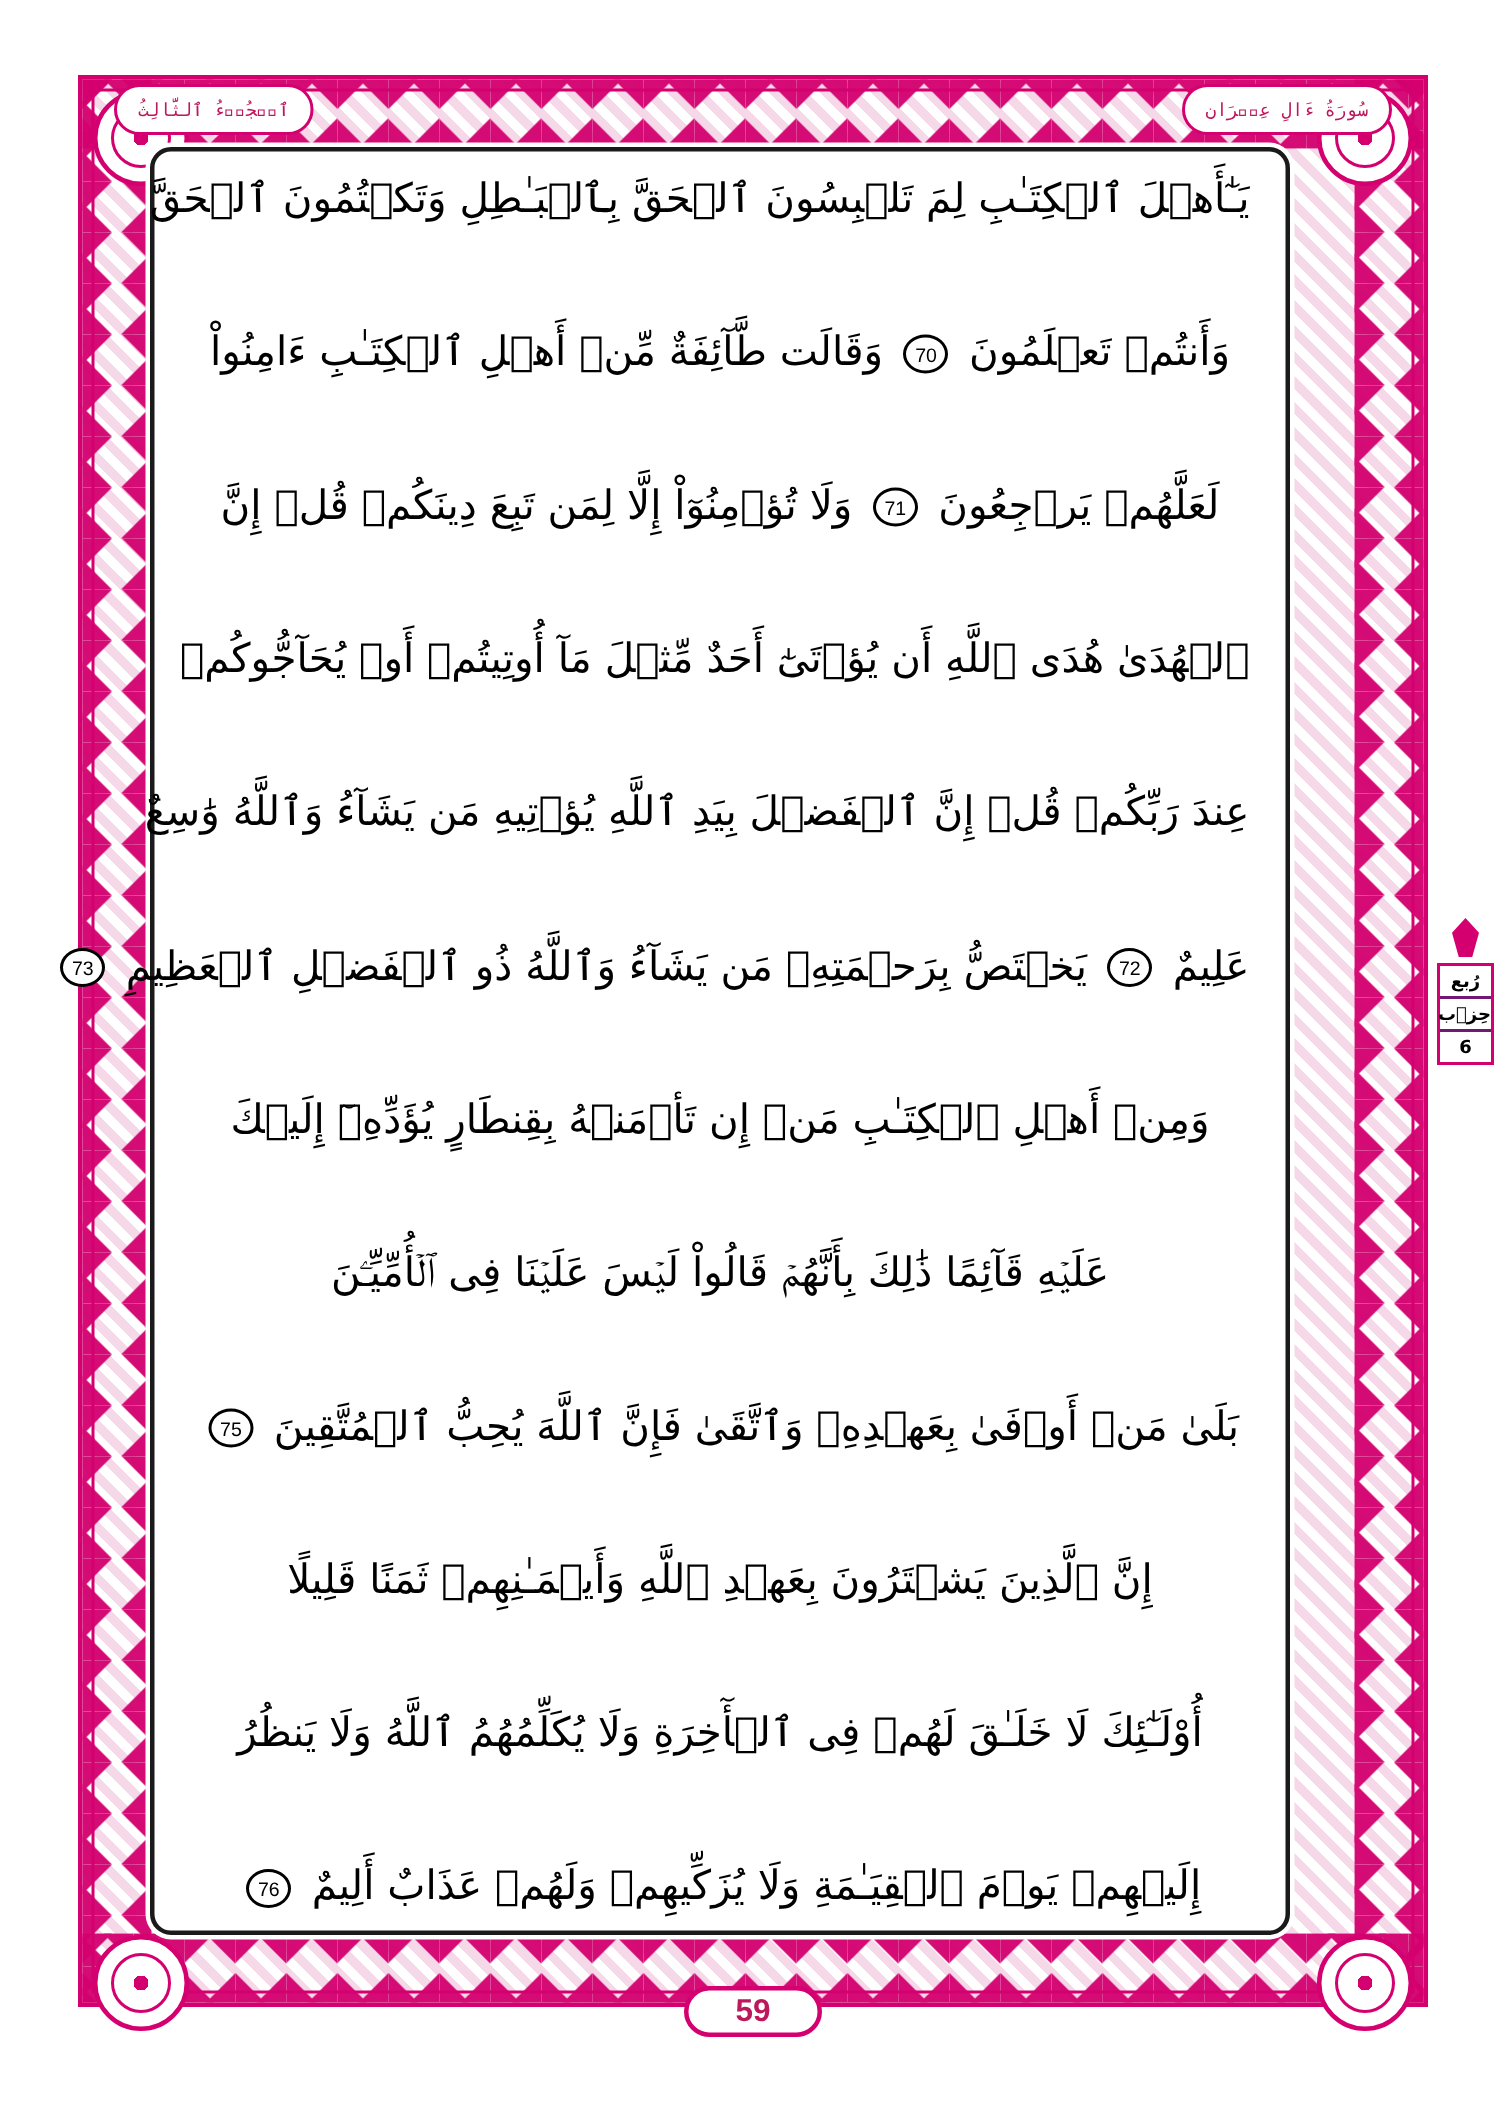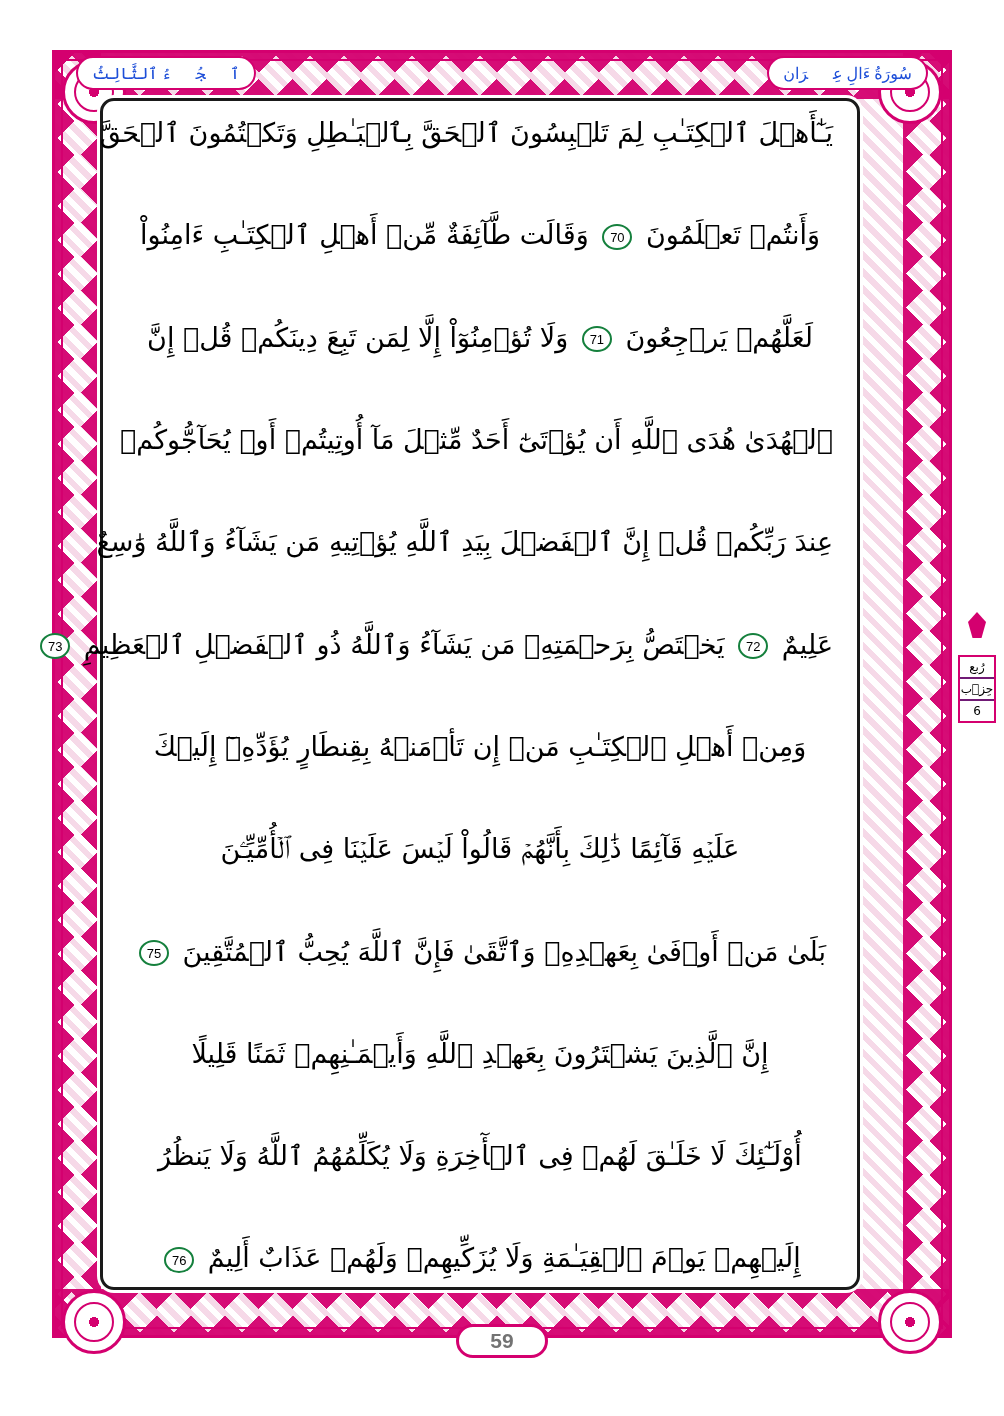--- a/index.html
+++ b/index.html
@@ -126,23 +126,23 @@
     border: 2px solid #d4006f;
     border-radius: 17px / 17px;
     background: #ffffff;
     display: flex;
     align-items: center;
     justify-content: center;
     padding: 0 14px;
     box-sizing: border-box;
   }
   .cartouche span {
-    font-family: Liberation Serif, serif;
-    font-size: 16px;
-    color: #1d4ed8;
+    font-family: Liberation Mono, monospace;
+    font-size: 12px;
+    color: #be185d;
     direction: rtl;
     white-space: nowrap;
   }
 
   
   .text-panel {
     position: absolute;
     left: 100px;
     top: 98px;
     width: 760px;
@@ -171,21 +171,21 @@
     padding: 0 4px;
     position: relative;
   }
 
   
   .ayah-num {
     display: inline-block;
     min-width: 30px;
     height: 26px;
     line-height: 24px;
-    border: 2px solid #15803d;
+    border: 2px solid #000000;
     border-radius: 50% / 50%;
     color: #000;
     font-family: "Liberation Sans", sans-serif;
     font-size: 13px;
     text-align: center;
     vertical-align: middle;
     margin: 0 5px;
     background: #fff;
     box-sizing: border-box;
   }
@@ -201,24 +201,25 @@
   }
   .marker-finial {
     width: 18px;
     height: 26px;
     margin: 0 auto 2px auto;
     background: #d4006f;
     clip-path: polygon(50% 0%, 100% 38%, 75% 100%, 25% 100%, 0% 38%);
   }
   .marker-box {
     width: 38px;
-    margin: 17px auto;
+    margin: 4px auto;
     border: 2px solid #d4006f;
     box-sizing: border-box;
     background: #fff;
+    font-weight: bold;
   }
   .marker-box div {
     font-family: "DejaVu Sans", sans-serif;
     font-size: 12px;
     color: #000;
     padding: 3px 0;
     direction: rtl;
   }
   .marker-sep { border-top: 2px solid #701a75; }
 
@@ -232,21 +233,21 @@
     height: 34px;
     border: 3px solid #d4006f;
     border-radius: 17px;
     background: #ffffff;
     display: flex;
     align-items: center;
     justify-content: center;
     font-family: "Liberation Sans", sans-serif;
     font-weight: bold;
     font-size: 21px;
-    color: #737373;
+    color: #be185d;
     z-index: 8;
     box-sizing: border-box;
   }
 </style>
 </head>
 <body>
 
 <div class="page">
 
   <div class="frame-outer"></div>

